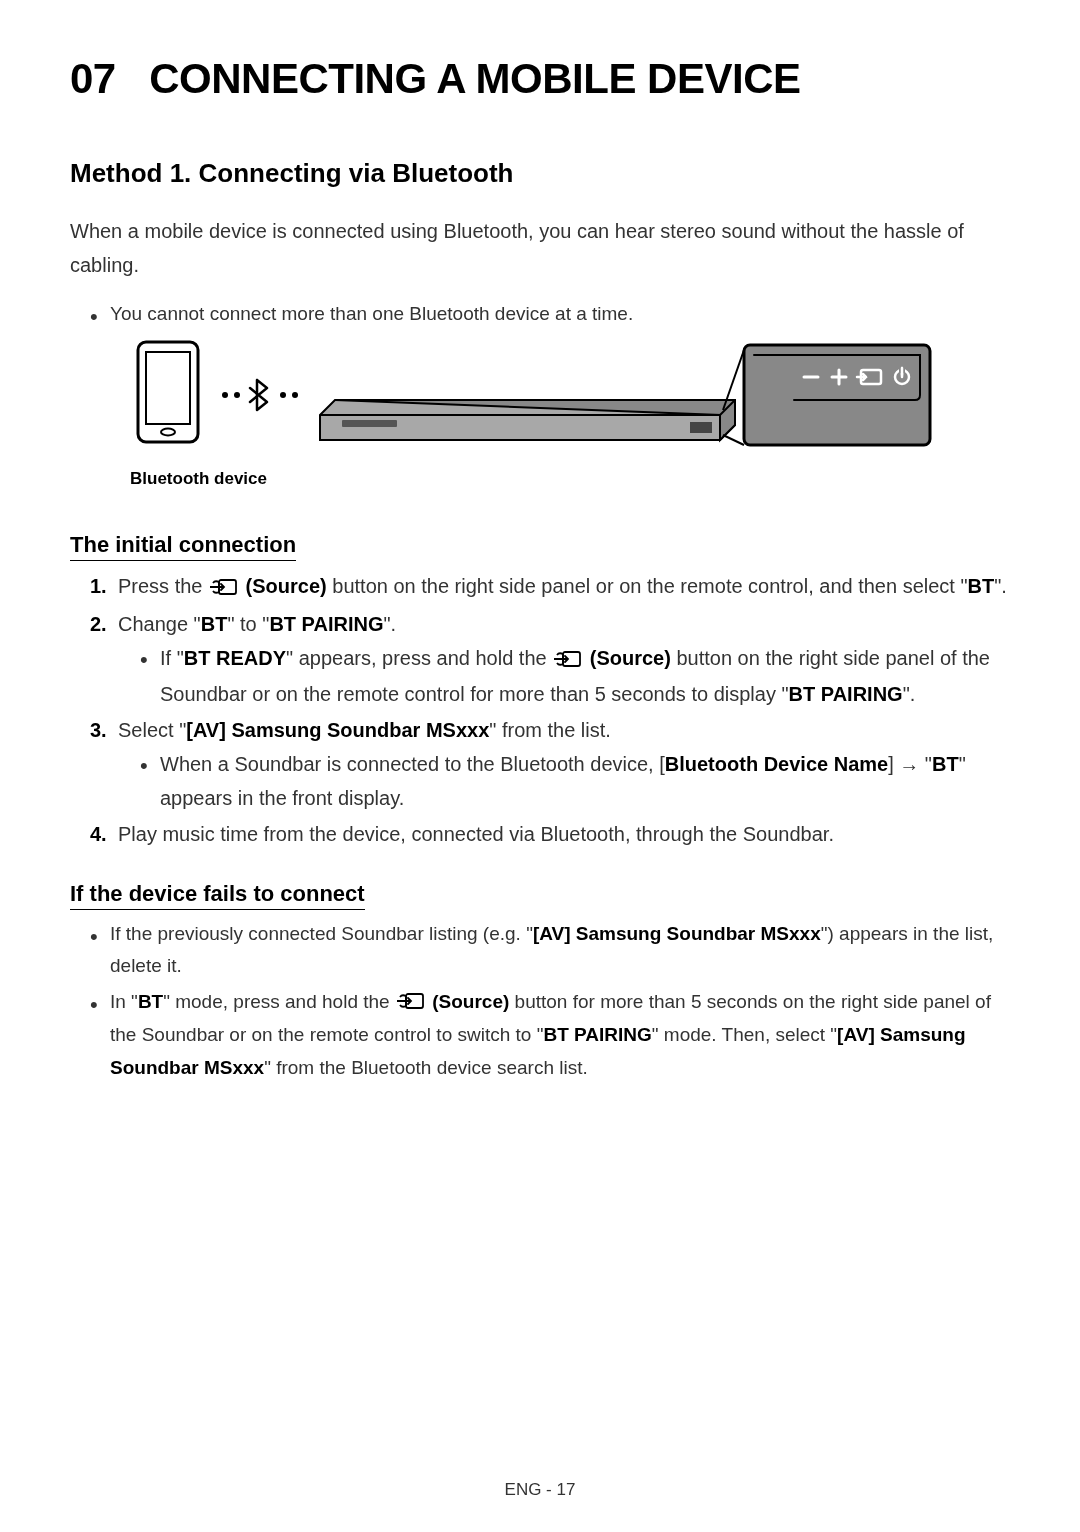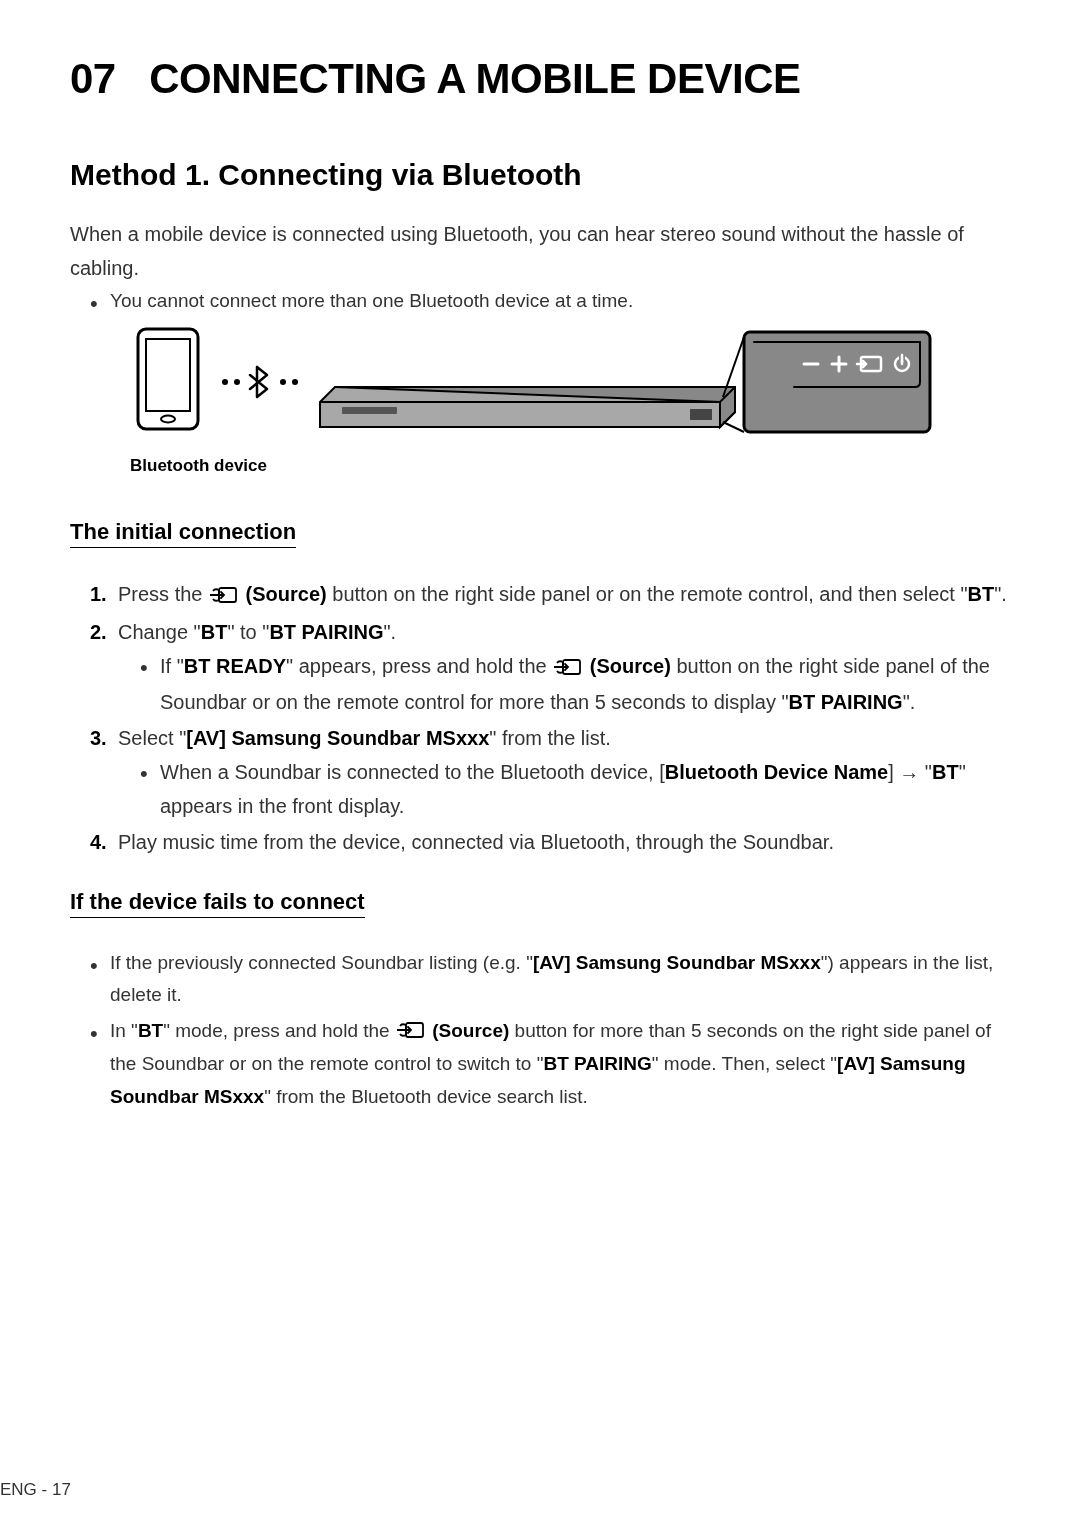--- a/index.html
+++ b/index.html
@@ -17,29 +17,29 @@
     padding: 55px 70px 30px 70px;
   }
   h1 {
     font-size: 42px;
     font-weight: 700;
     letter-spacing: -0.5px;
     margin-bottom: 55px;
     font-family: Arial, sans-serif;
   }
   h2 {
-    font-size: 30px;
+    font-size: 26px;
     font-weight: 700;
     margin-bottom: 25px;
   }
   .intro {
     font-size: 20px;
     line-height: 1.7;
     color: #333;
-    margin-bottom: 0;
+    margin-bottom: 16px;
   }
   .bullet-list {
     list-style: none;
     padding-left: 20px;
   }
   .bullet-list li {
     position: relative;
     font-size: 19px;
     line-height: 1.7;
     color: #333;
@@ -60,21 +60,21 @@
     margin-left: 20px;
     margin-top: 15px;
   }
   h3 {
     font-size: 22px;
     font-weight: 700;
     border-bottom: 1.5px solid #000;
     display: inline-block;
     padding-bottom: 2px;
     margin-top: 28px;
-    margin-bottom: 29px;
+    margin-bottom: 8px;
   }
   .numbered-list {
     list-style: none;
     padding-left: 20px;
   }
   .numbered-list > li {
     position: relative;
     font-size: 20px;
     line-height: 1.7;
     color: #333;
@@ -111,21 +111,21 @@
   .source-icon {
     display: inline-block;
     vertical-align: middle;
     margin: 0 2px;
   }
   .page-num {
     position: absolute;
     bottom: 32px;
     left: 0;
     right: 0;
-    text-align: left;
+    text-align: center;
     font-size: 17px;
     color: #333;
   }
   .fails-section .bullet-list {
     padding-left: 20px;
   }
   .fails-section .bullet-list li {
     margin-bottom: 4px;
   }
 </style>

